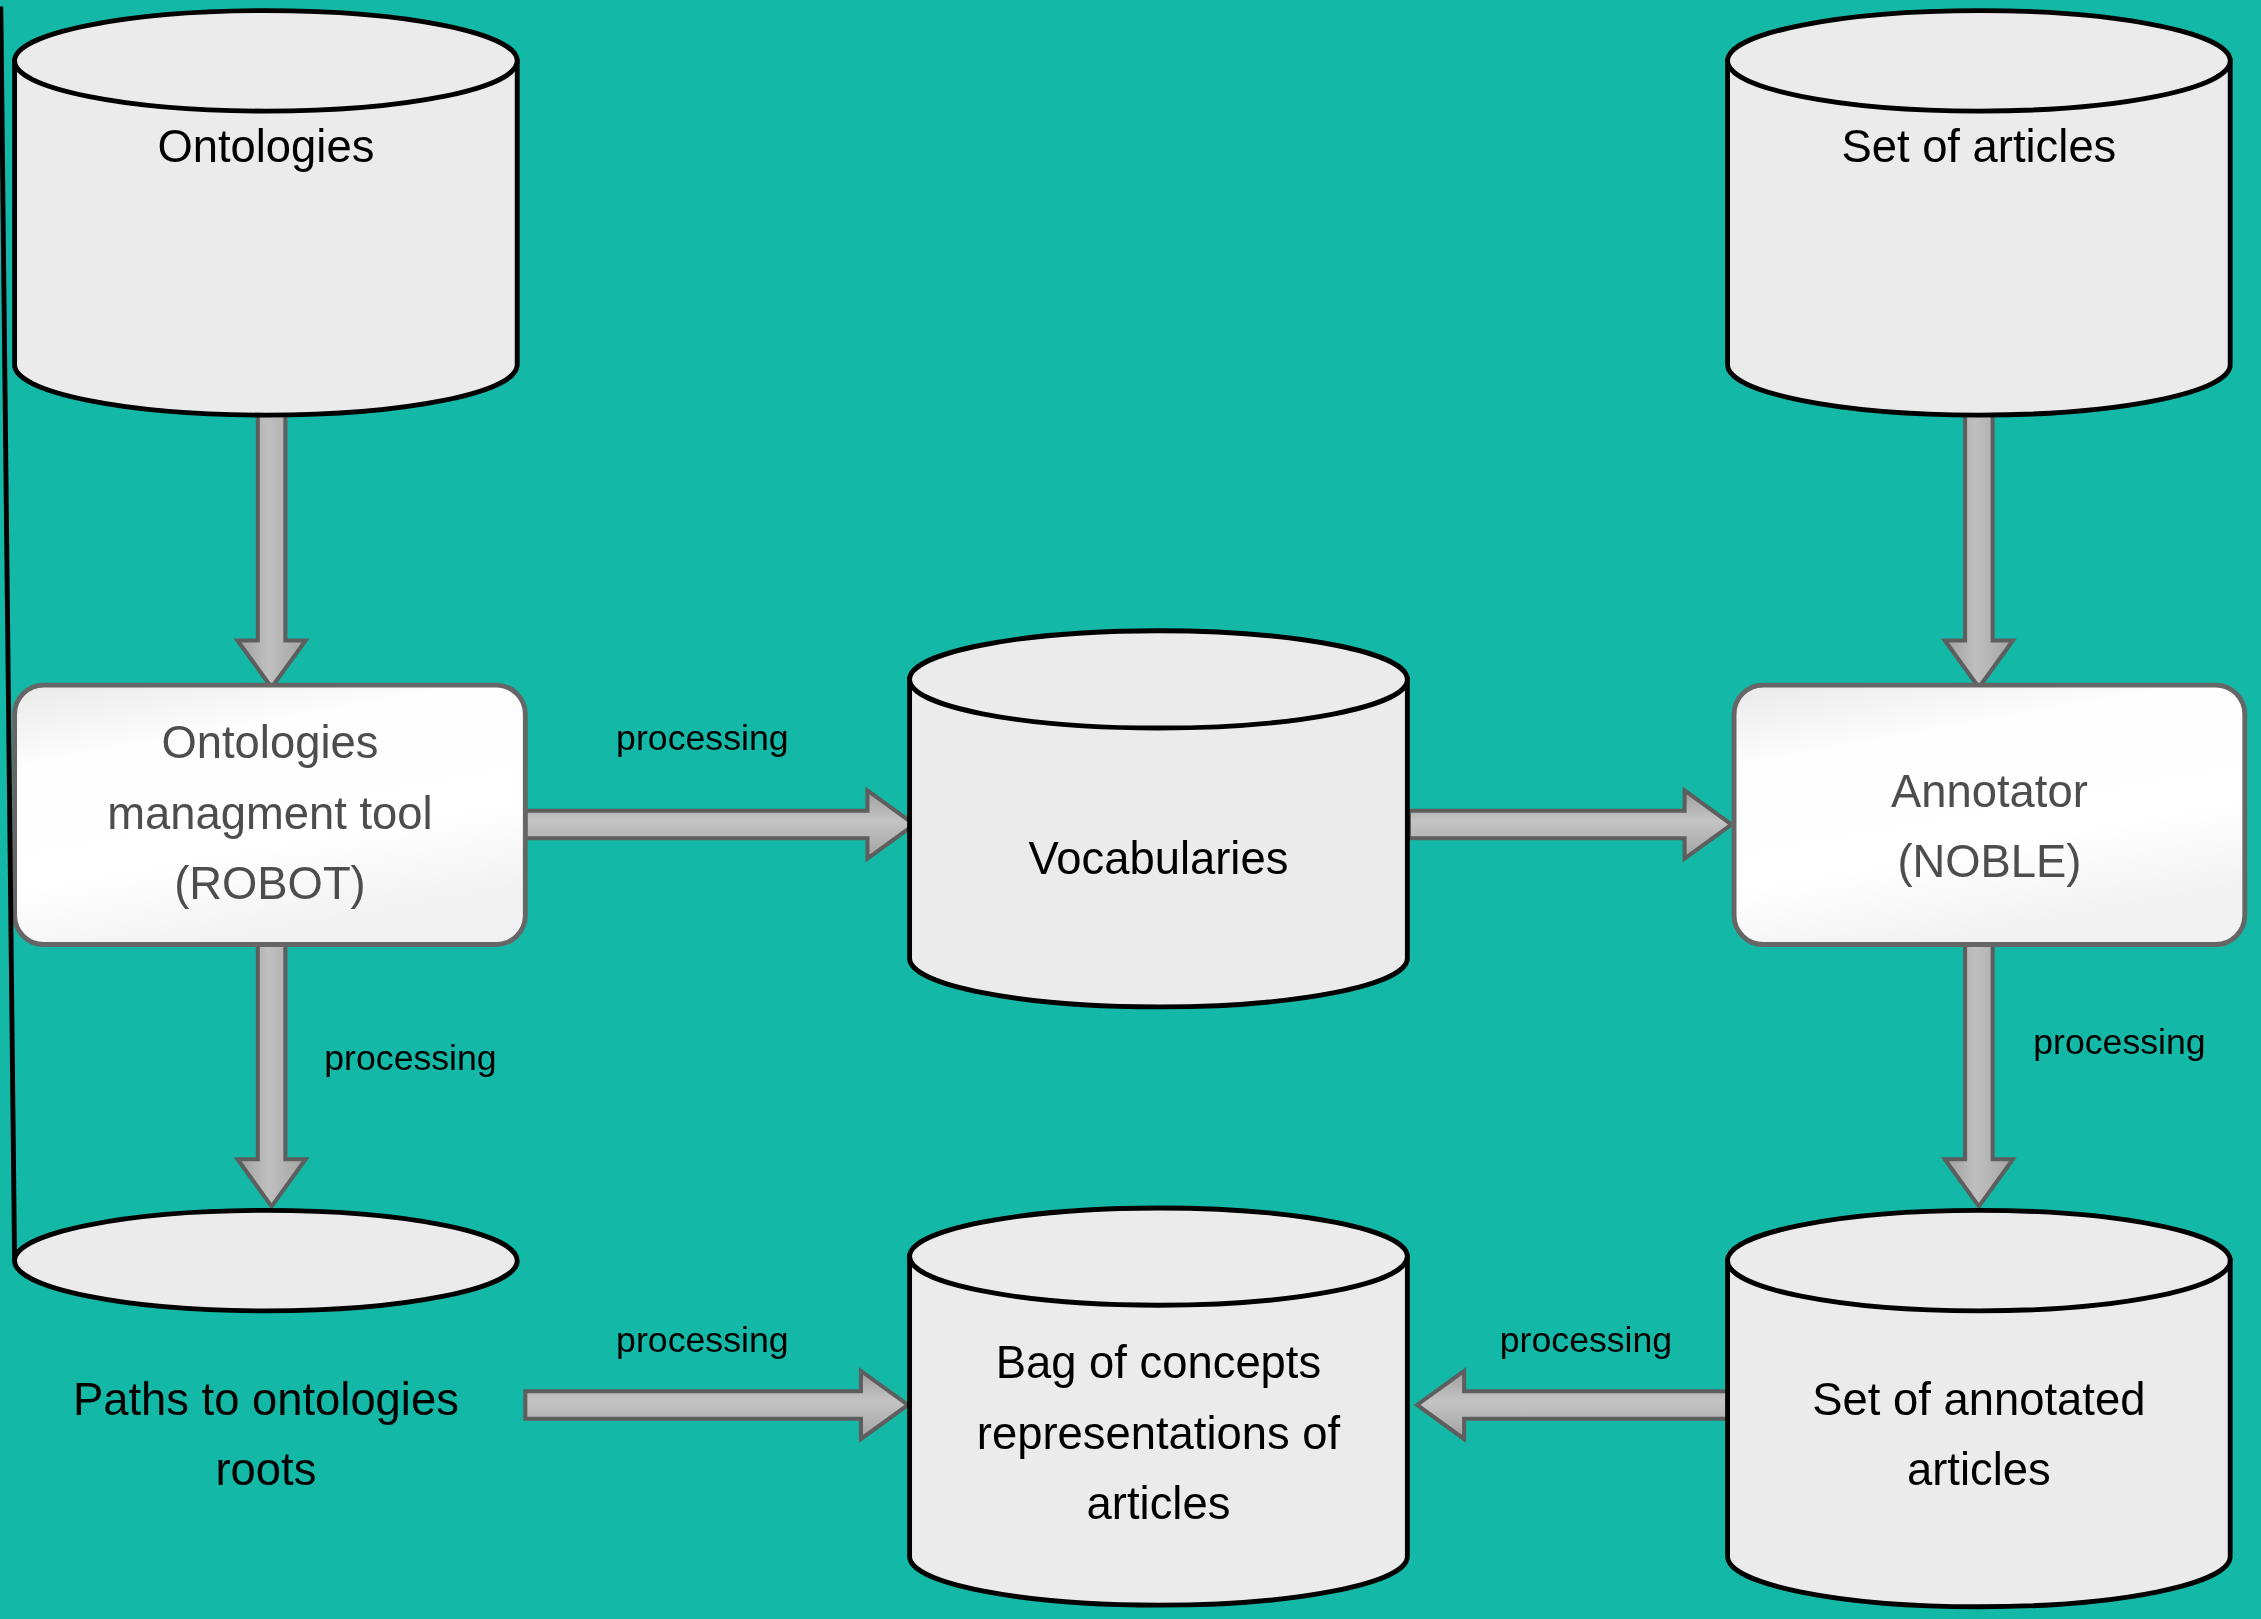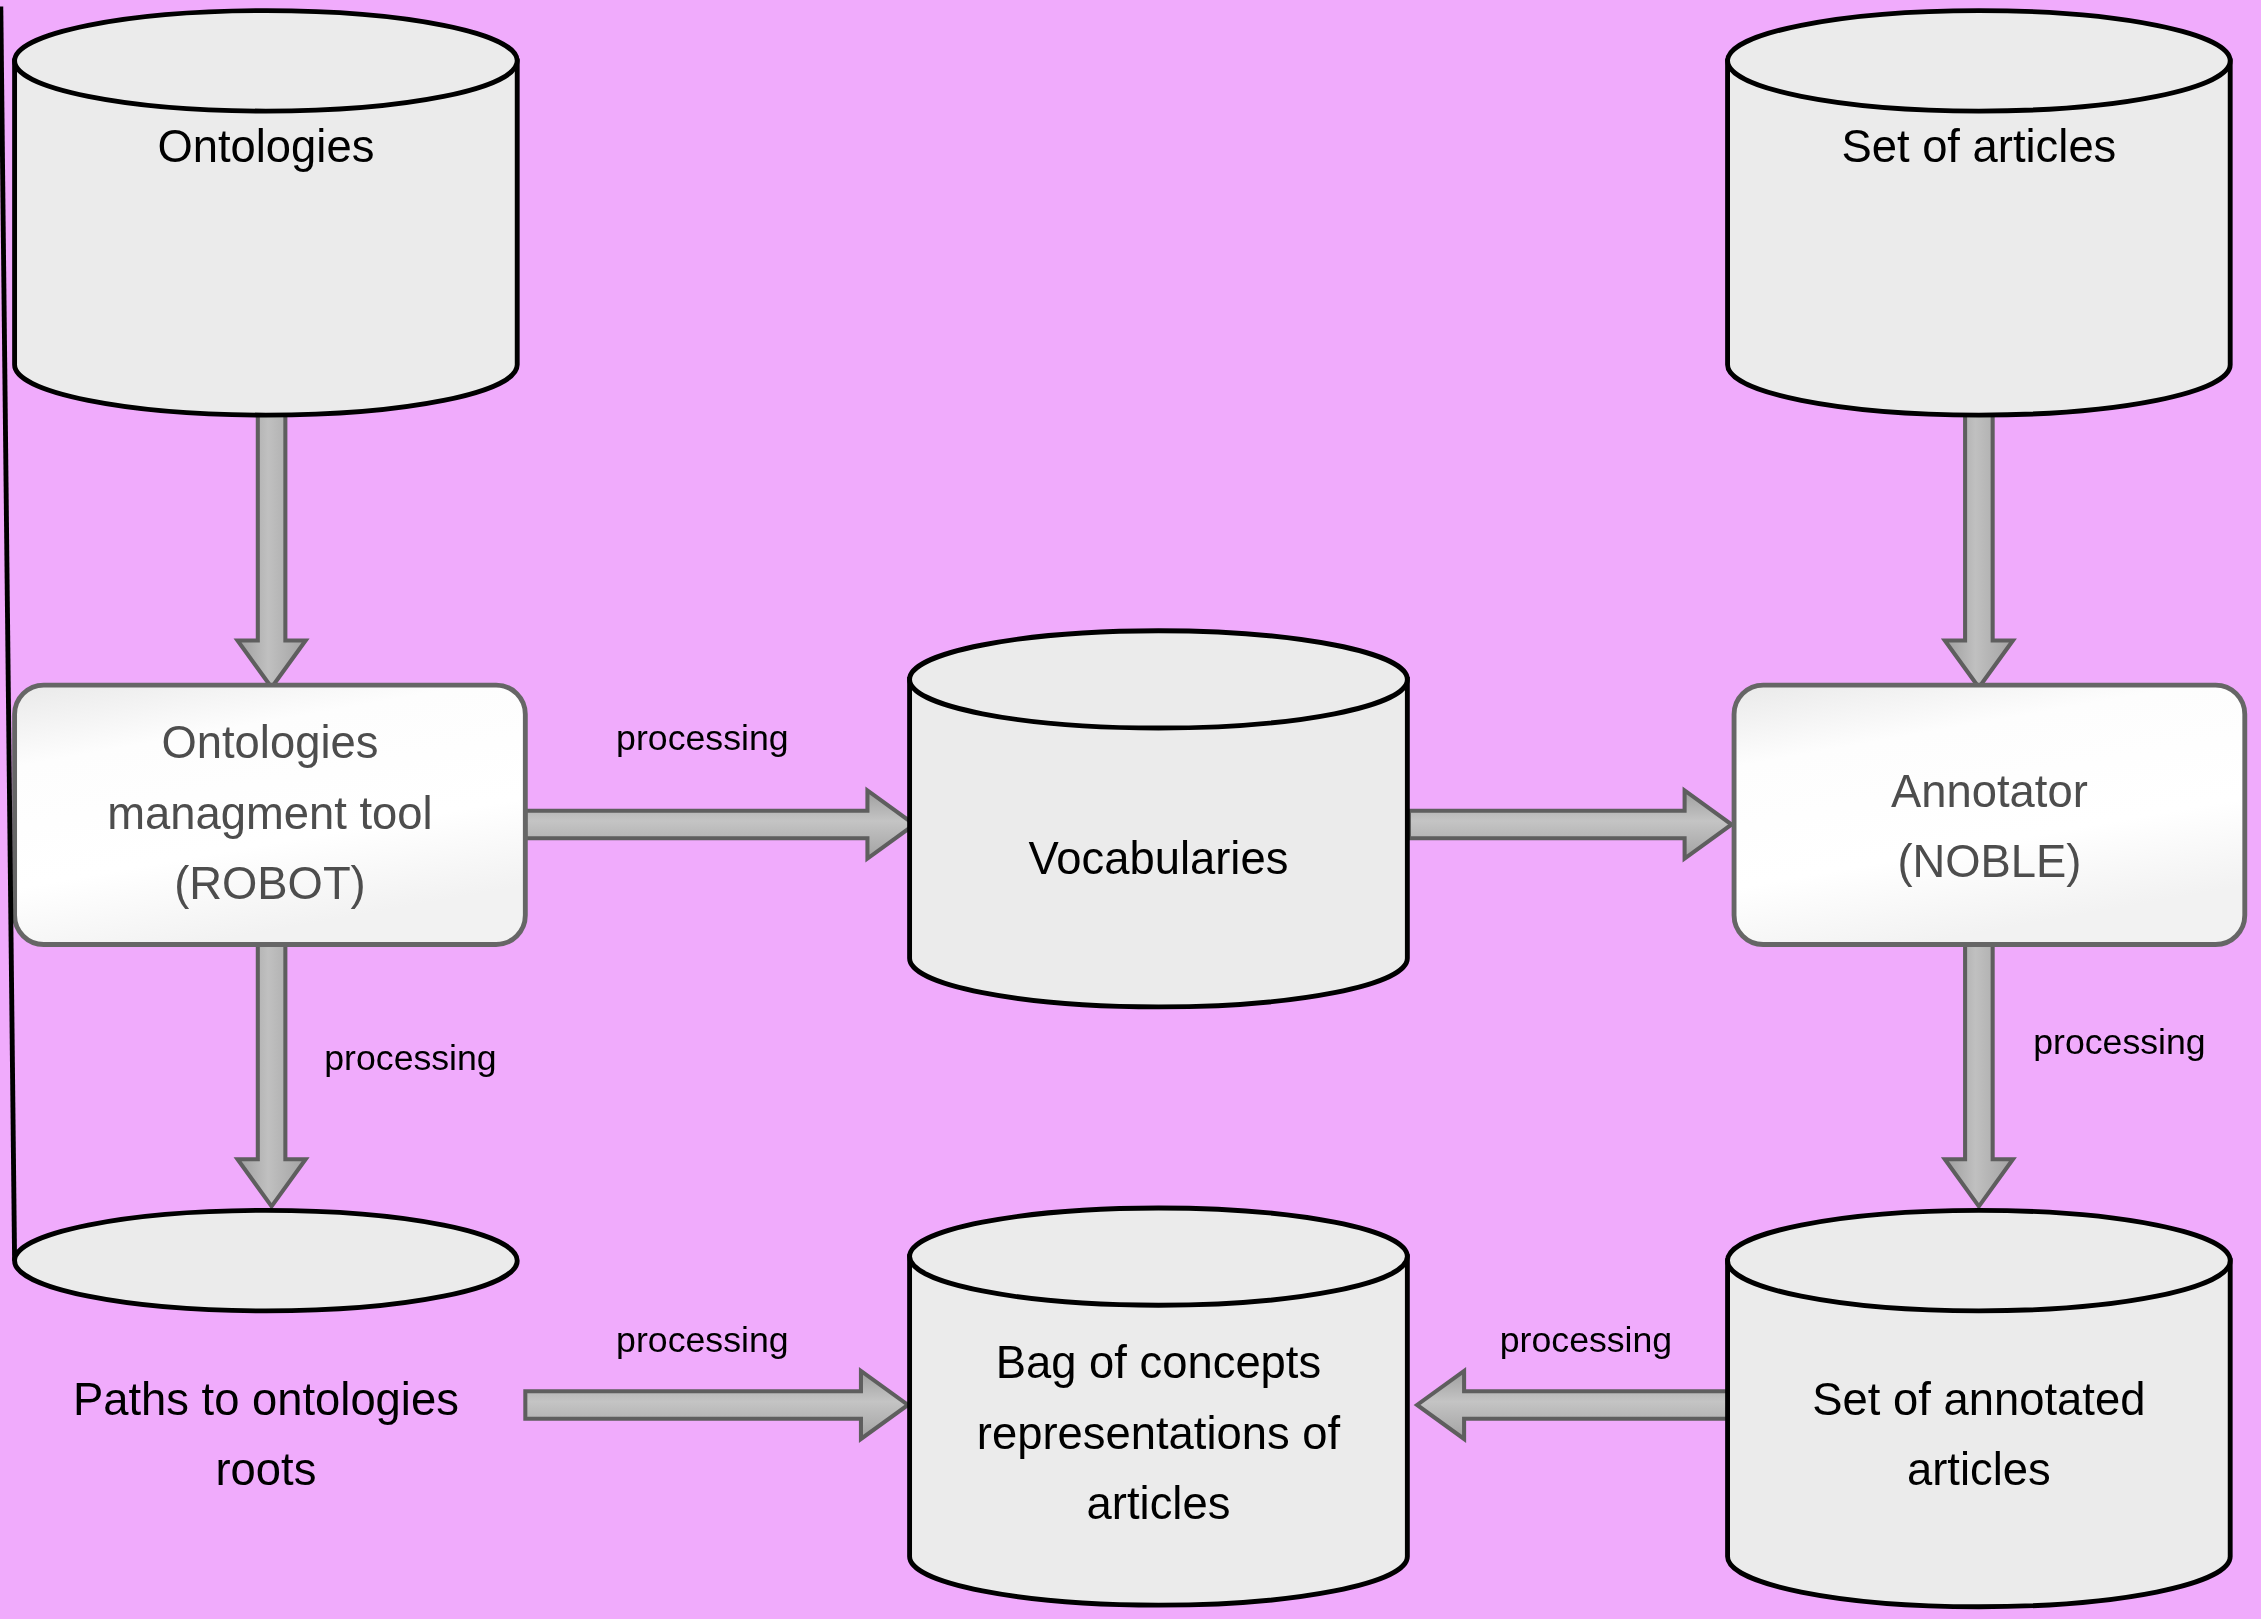--- a/index.html
+++ b/index.html
@@ -8,21 +8,21 @@
     padding: 0;
     background: #ffffff;
   }
   body {
     font-family: "Liberation Sans", sans-serif;
   }
   #diagram-root {
     position: relative;
     width: 2261px;
     height: 1619px;
-    background: #f0abfc;
+    background: #14b8a6;
     overflow: hidden;
   }
   svg.diagram-canvas {
     display: block;
     width: 2261px;
     height: 1619px;
   }
   text {
     font-family: "Liberation Sans", sans-serif;
   }

